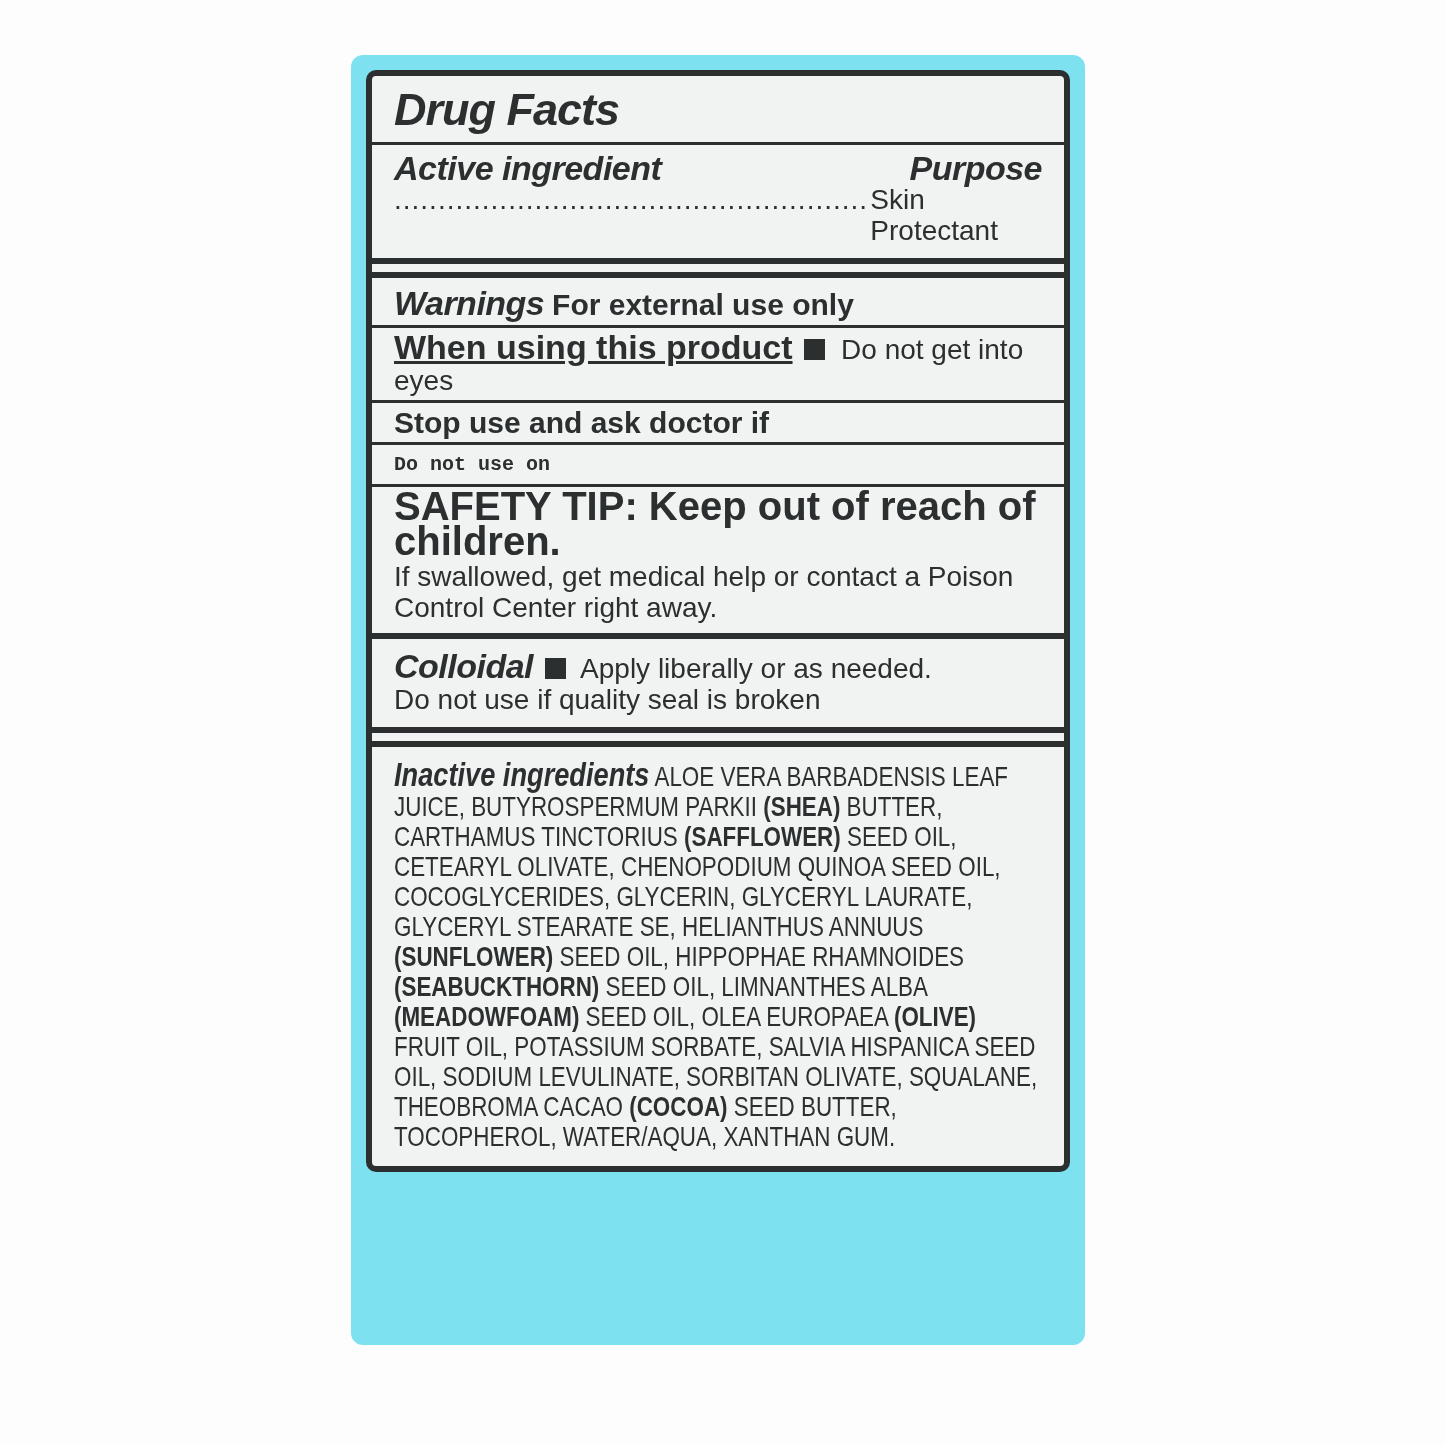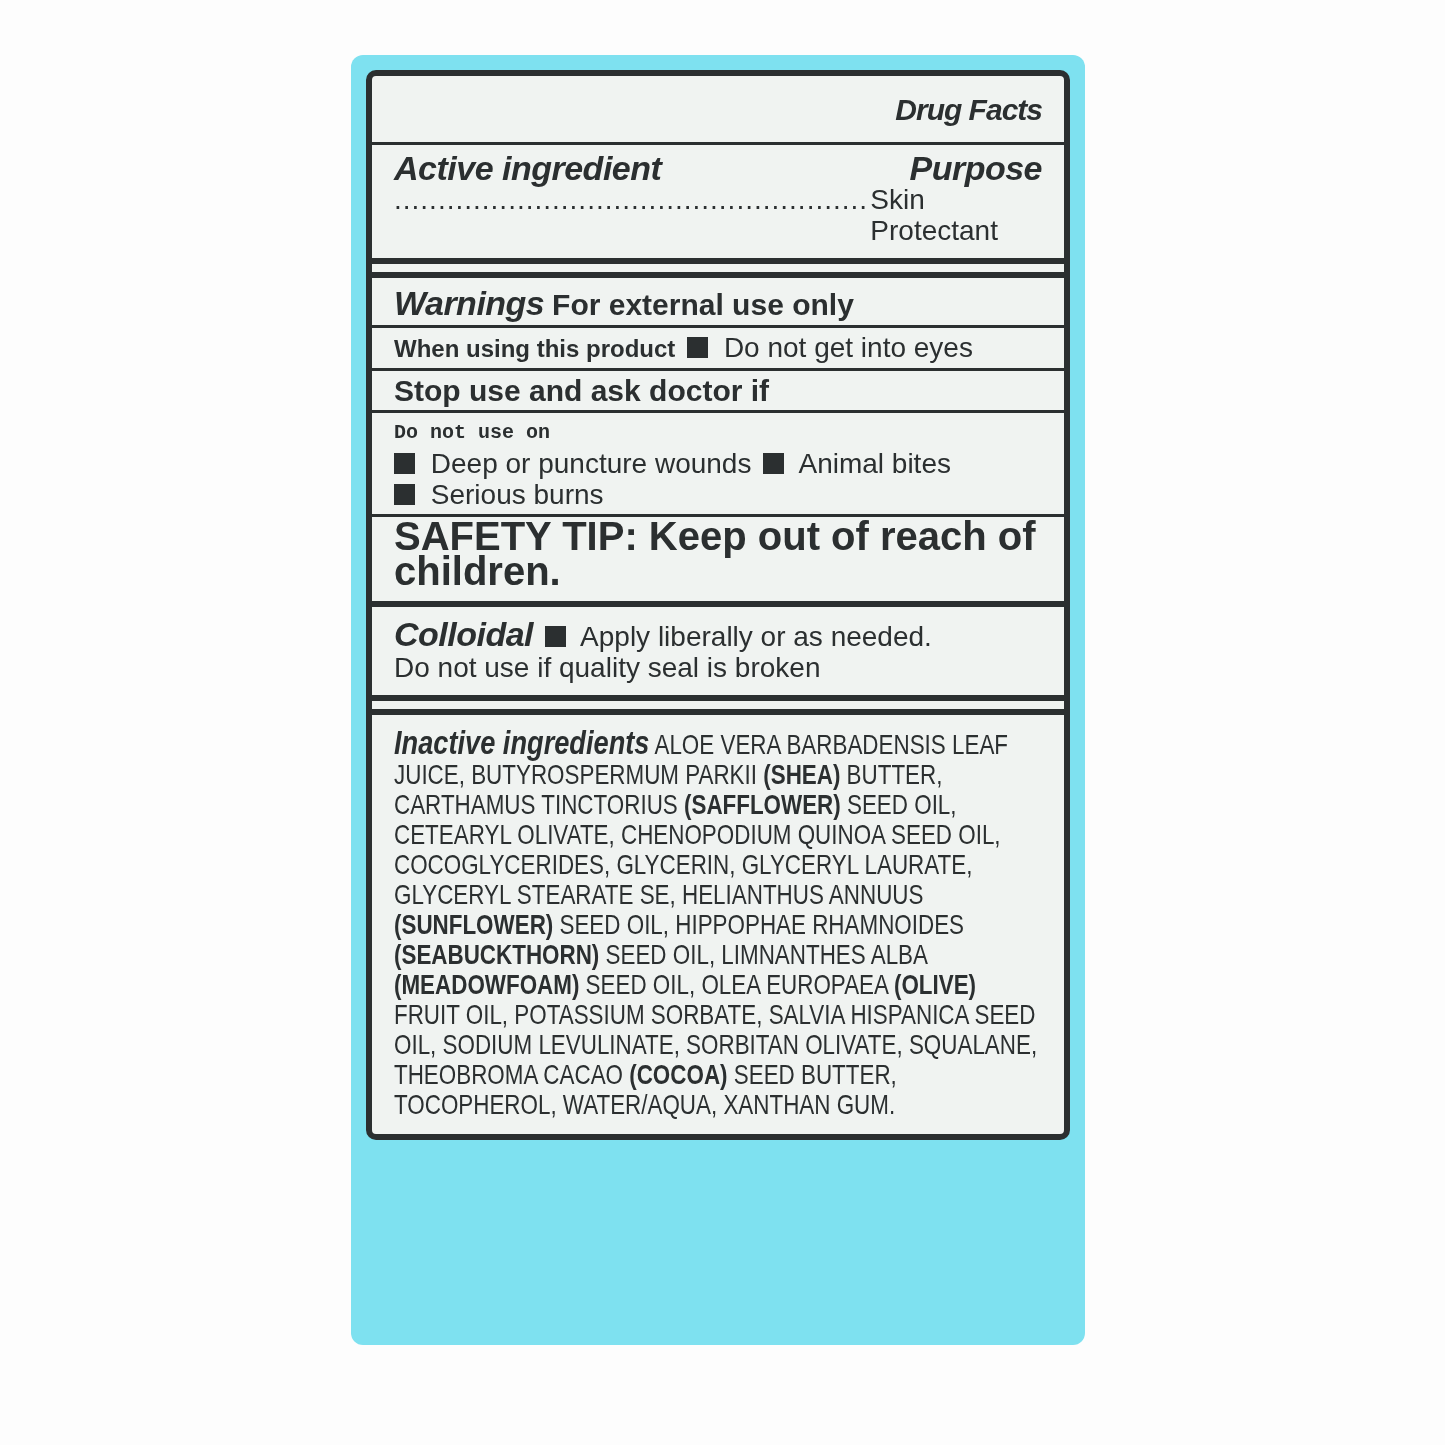--- a/index.html
+++ b/index.html
@@ -13,21 +13,21 @@
   .backdrop {
     position:absolute; left:351px; top:55px; width:734px; height:1290px;
     border-radius:12px;
   }
   .label-box {
     position:absolute; left:366px; top:70px; width:648px;
     border:6px solid #2b2f30; border-radius:10px;
     padding:6px 22px 10px;
     line-height:31px; font-size:28px;
   }
-  .h1 { font-size:30px; font-weight:700; font-style:italic; letter-spacing:-1px; line-height:56px;text-align:right; }
+  .h1 { font-size:45px; font-weight:700; font-style:italic; letter-spacing:-1px; line-height:56px; }
   .h2 { font-size:34px; font-weight:700; font-style:italic; letter-spacing:-0.5px; }
   .bold { font-weight:700; }
   .rule-thin  { border:none; border-top:3px solid #2b2f30; margin:4px -22px; }
   .rule-thick { border:none; border-top:6px solid #2b2f30; margin:8px -22px; }
   .sq {
     display:inline-block; width:21px; height:21px; background:#2b2f30;
     margin:0 8px 0 4px; vertical-align:-1px;
   }
   .row-flex { display:flex; justify-content:space-between; align-items:baseline; }
   .leader { flex:1 1 auto; overflow:hidden; white-space:nowrap; letter-spacing:1px; }
@@ -64,44 +64,36 @@
 
   <hr class="rule-thick">
 
   <div class="section tight">
     <div>
       <span class="h2">Warnings</span>
       <span class="bold" style="font-size:30px;">For external use only</span>
     </div>
     <hr class="rule-thin">
     <div>
-      <span class="bold" style="font-size:24px;">When using this product</span>
+      <span class="bold" style="font-size:34px;text-decoration:underline;">When using this product</span>
       <span class="sq"></span>
       <span>Do not get into eyes</span>
     </div>
     <hr class="rule-thin">
     <div>
       <div class="bold" style="font-size:30px;">Stop use and ask doctor if</div>
     </div>
     <hr class="rule-thin">
     <div>
       <div class="bold" style="font-size:20px;font-family:Liberation Mono, monospace;">Do not use on</div>
-      <div>
-        <span class="sq" style="margin-left:0;"></span>
-        <span>Deep or puncture wounds</span>
-        <span class="sq"></span>
-        <span>Animal bites</span>
-        <br>
-        <span class="sq" style="margin-left:0;"></span>
-        <span>Serious burns</span>
-      </div>
     </div>
     <hr class="rule-thin">
     <div>
       <span class="bold" style="font-size:40px;">SAFETY TIP: Keep out of reach of children.</span>
+      <div>If swallowed, get medical help or contact a Poison Control Center right away.</div>
     </div>
   </div>
 
   <hr class="rule-thick">
 
   <div class="section">
     <span class="h2">Colloidal</span>
     <span class="sq"></span>
     <span>Apply liberally or as needed.</span>
     <div>Do not use if quality seal is broken</div>

